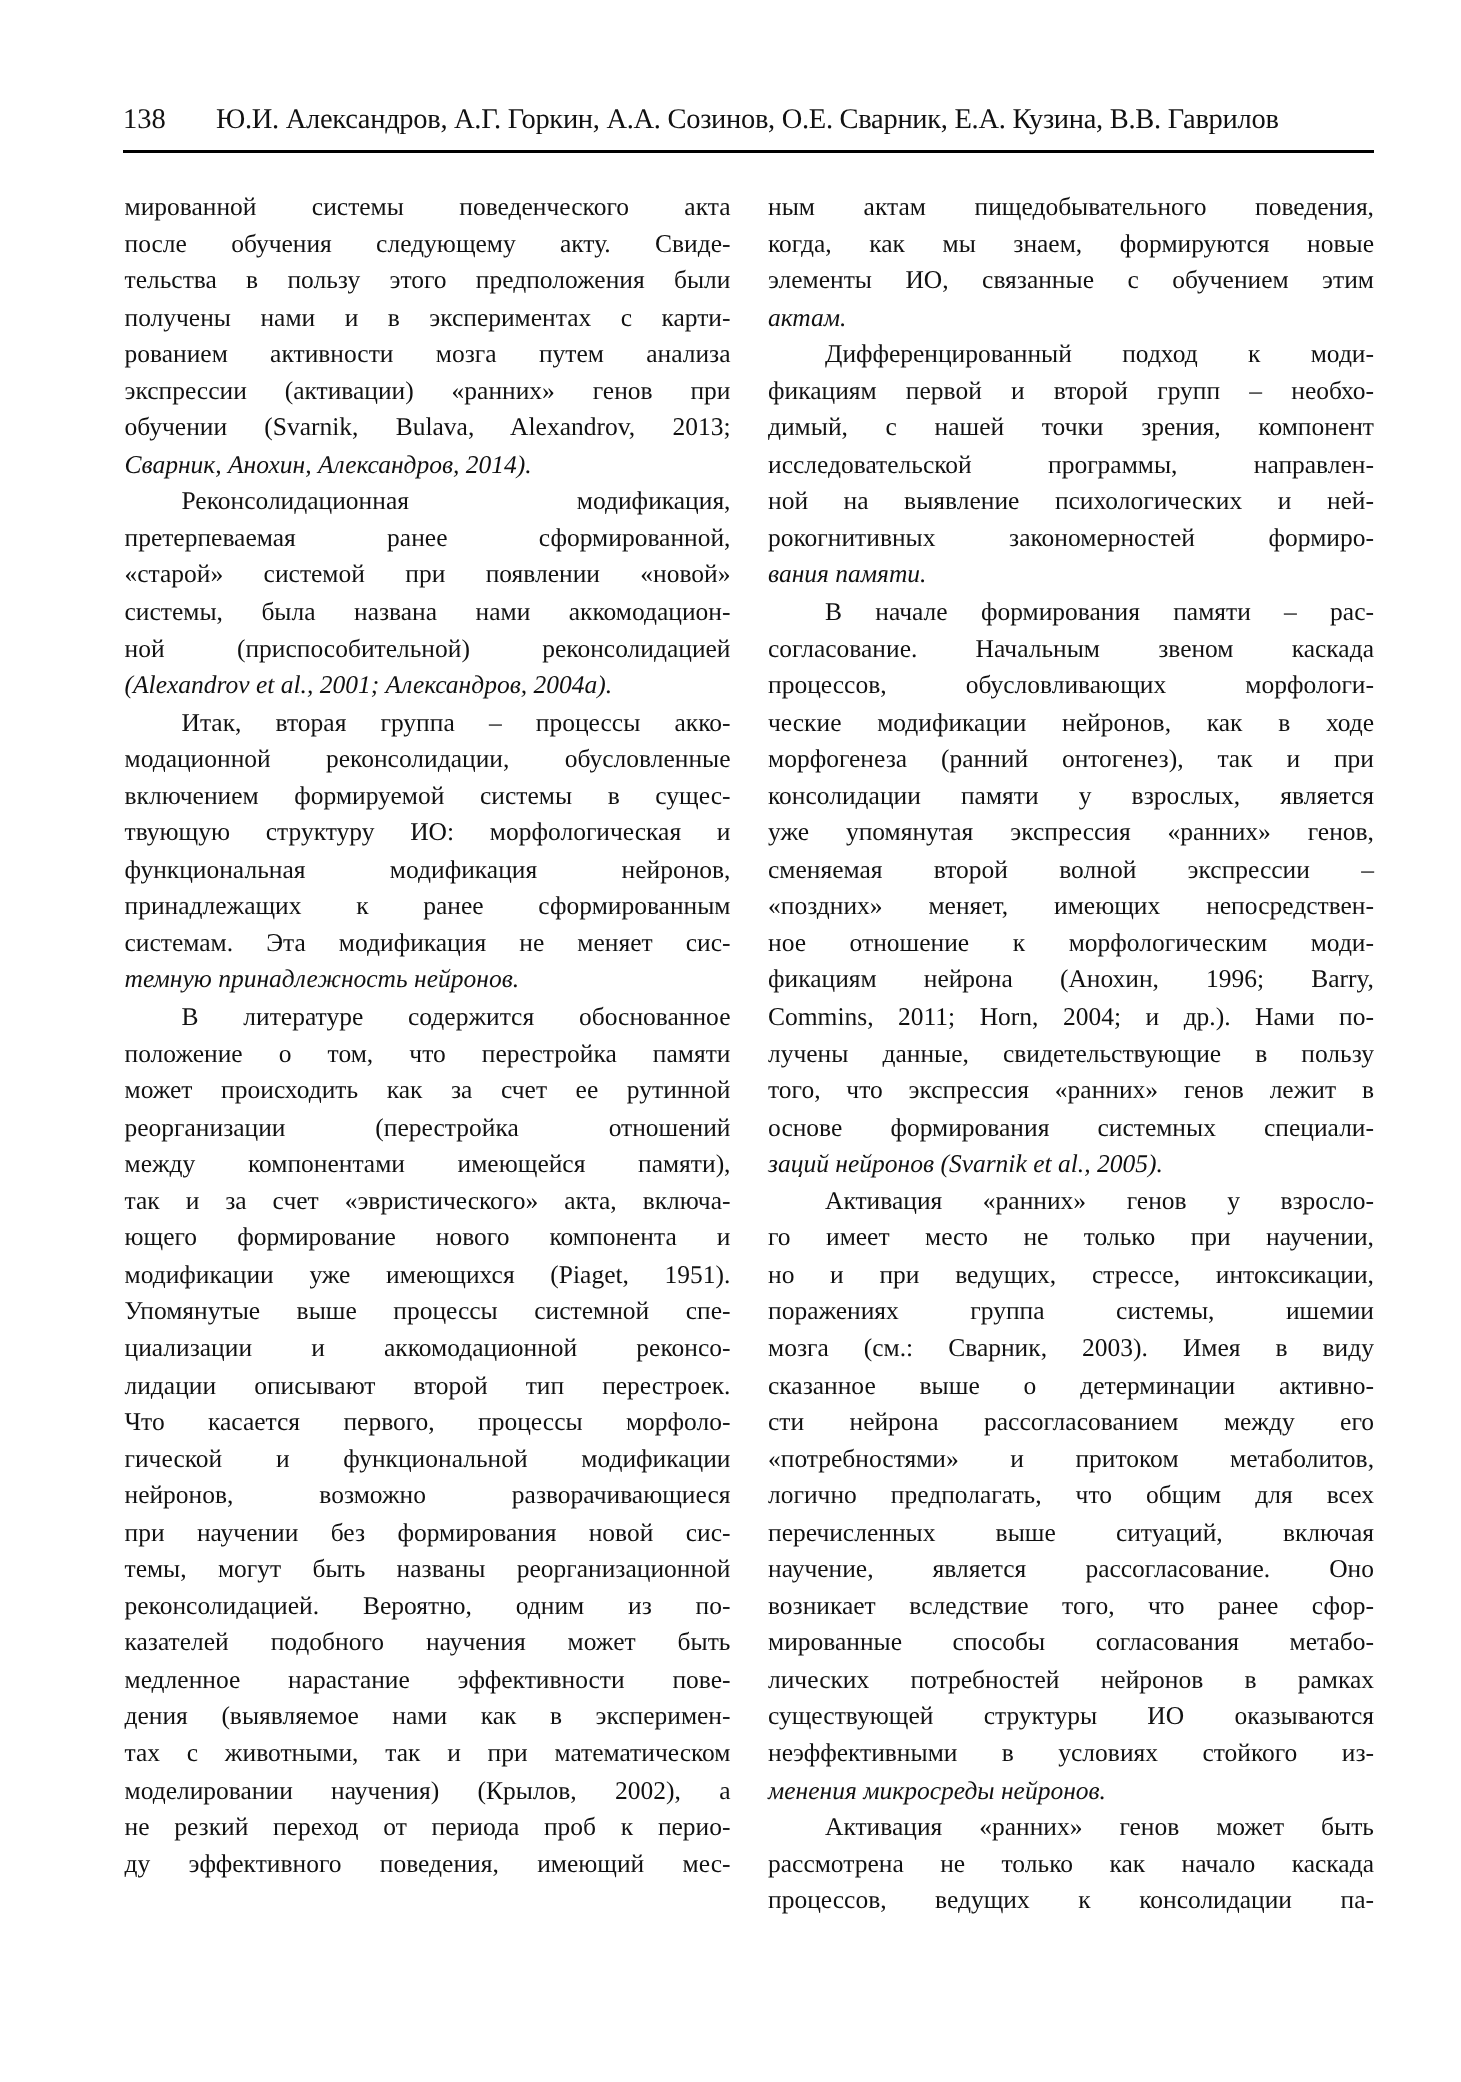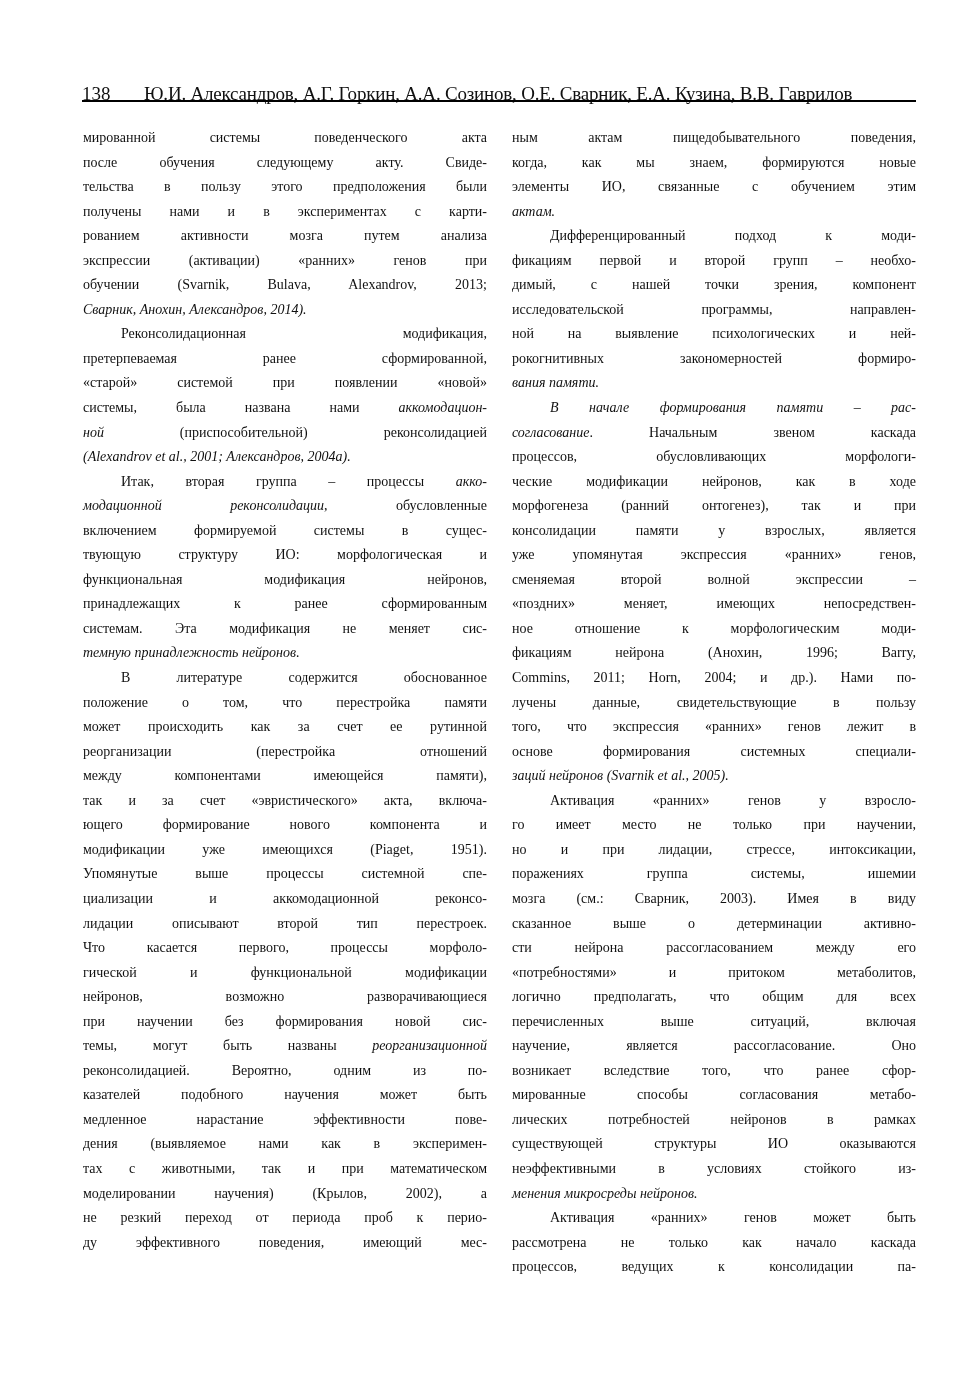--- a/index.html
+++ b/index.html
@@ -1,30 +1,30 @@
 <!DOCTYPE html>
 <html><head>
 <meta charset="utf-8">
 <style>
   html, body { margin: 0; padding: 0; background: #ffffff; }
   body { width: 974px; height: 1388px; position: relative; overflow: hidden; color: #111; }
-  .header { position: absolute; left: 82px; top: 80px; width: 834px; height: 28px;
+  .header { position: absolute; left: 82px; top: 66px; width: 834px; height: 28px;
     font-family: "Liberation Serif", serif; font-size: 19px; line-height: 28px; }
   .header .page-num { position: absolute; left: 0; top: 0; }
   .header .authors { position: absolute; left: 62px; top: 0; letter-spacing: -0.2px; }
   .rule { position: absolute; left: 82px; top: 100px; width: 834px; height: 2px; background: #000; }
   .col { position: absolute; top: 126px; width: 404px;
-    font-family: "Liberation Serif", serif; font-size: 14px; }
+    font-family: "Liberation Serif", serif; font-size: 17px; }
   .col.left { left: 83px; }
   .col.right { left: 512px; }
   .line { display: block; height: 24.55px; line-height: 24.55px; white-space: nowrap;
     text-align: justify; text-align-last: justify; }
   .line.last { text-align-last: left; font-style: italic; }
   .line.indent { padding-left: 38px; }
-  .it { font-style: italic; }
+  .it { }
 </style>
 </head>
 <body>
 
 <div class="header">
   <span class="page-num">138</span>
   <span class="authors">Ю.И. Александров, А.Г. Горкин, А.А. Созинов, О.Е. Сварник, Е.А. Кузина, В.В. Гаврилов</span>
 </div>
 <div class="rule"></div>
 
@@ -99,21 +99,21 @@
     <span class="line"><span>«поздних» меняет, имеющих непосредствен-</span></span>
     <span class="line"><span>ное отношение к морфологическим моди-</span></span>
     <span class="line"><span>фикациям нейрона (Анохин, 1996; Barry,</span></span>
     <span class="line"><span>Commins, 2011; Horn, 2004; и др.). Нами по-</span></span>
     <span class="line"><span>лучены данные, свидетельствующие в пользу</span></span>
     <span class="line"><span>того, что экспрессия «ранних» генов лежит в</span></span>
     <span class="line"><span>основе формирования системных специали-</span></span>
     <span class="line last"><span>заций нейронов (Svarnik et al., 2005).</span></span>
     <span class="line indent"><span>Активация «ранних» генов у взросло-</span></span>
     <span class="line"><span>го имеет место не только при научении,</span></span>
-    <span class="line"><span>но и при лидации, стрессе, интоксикации,</span></span>
+    <span class="line"><span>но и при ведущих, стрессе, интоксикации,</span></span>
     <span class="line"><span>поражениях группа системы, ишемии</span></span>
     <span class="line"><span>мозга (см.: Сварник, 2003). Имея в виду</span></span>
     <span class="line"><span>сказанное выше о детерминации активно-</span></span>
     <span class="line"><span>сти нейрона рассогласованием между его</span></span>
     <span class="line"><span>«потребностями» и притоком метаболитов,</span></span>
     <span class="line"><span>логично предполагать, что общим для всех</span></span>
     <span class="line"><span>перечисленных выше ситуаций, включая</span></span>
     <span class="line"><span>научение, является рассогласование. Оно</span></span>
     <span class="line"><span>возникает вследствие того, что ранее сфор-</span></span>
     <span class="line"><span>мированные способы согласования метабо-</span></span>

